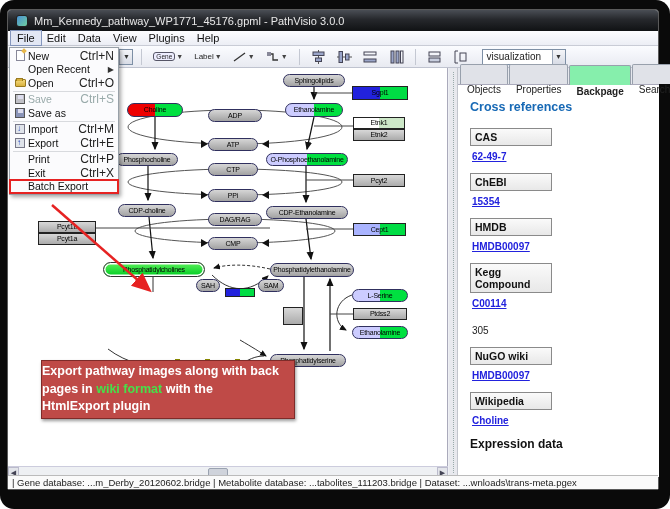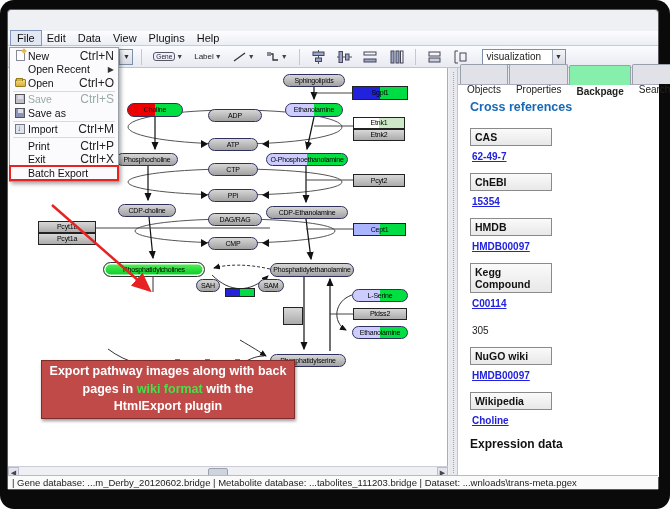--- a/index.html
+++ b/index.html
@@ -72,31 +72,35 @@
   
   .node{position:absolute;font-size:7px;color:#000;text-align:center;white-space:nowrap;overflow:hidden;letter-spacing:-0.2px;z-index:5;}
   .node.met{background:linear-gradient(#d6d6d6,#a2a2a2);border:1px solid #30305e;border-radius:8px;}
   .node.met2{border:1px solid #30305e;border-radius:8px;}
   .node.pc{background:linear-gradient(#5af05a,#00cc22);border:1px solid #333;border-radius:8px;box-shadow:inset 0 0 0 1.5px #fff;}
   .node.gene{background:linear-gradient(#d8d8d8,#ababab);border:1px solid #222;}
   .node.gene2{border:1px solid #222;}
   .node.sel{border:1px solid #222;z-index:6;}
   .handle{position:absolute;width:5px;height:5px;background:#ffe800;border:1px solid #8a8a00;z-index:7;}
   
-  #callout{position:absolute;left:33px;top:292px;width:254px;height:59px;background:#bf4a47;border:1px solid #7e2b29;box-shadow:1px 2px 3px rgba(0,0,0,.4);z-index:30;display:flex;flex-direction:column;justify-content:center;text-align:center;color:#fff;font-weight:bold;font-size:12.5px;line-height:1.42;}
+  #callout{position:absolute;left:33px;top:292px;width:254px;height:59px;background:#bf4a47;border:1px solid #7e2b29;box-shadow:1px 2px 3px rgba(0,0,0,.4);z-index:30;display:flex;flex-direction:column;justify-content:center;color:#fff;font-weight:bold;font-size:12.5px;line-height:1.42;}
   #callout .hl{color:#46e04a;}
   
   #overlay{position:absolute;left:0;top:0;width:670px;height:509px;pointer-events:none;z-index:50;}
 </style>
 </head>
 <body>
 
 <div id="stage">
   <div id="win">
 
+    <div id="titlebar">
+      <span class="appicon"></span>
+      <span class="ttl">Mm_Kennedy_pathway_WP1771_45176.gpml - PathVisio 3.0.0</span>
+    </div>
 
     <div id="menubar">
         <span class="mb focus">File</span>
         <span class="mb">Edit</span>
         <span class="mb">Data</span>
         <span class="mb">View</span>
         <span class="mb">Plugins</span>
         <span class="mb">Help</span>
       </div>
 
@@ -335,20 +339,27 @@
           <span class="ml">Save as</span>
         </div>
         <div class="msep"></div>
         <div class="mi">
           <span class="mic">
             <span class="ic ic-port ic-import"></span>
           </span>
           <span class="ml">Import</span>
           <span class="msc">Ctrl+M</span>
         </div>
+        <div class="mi">
+          <span class="mic">
+            <span class="ic ic-port ic-export"></span>
+          </span>
+          <span class="ml">Export</span>
+          <span class="msc">Ctrl+E</span>
+        </div>
         <div class="msep"></div>
         <div class="mi">
           <span class="mic"></span>
           <span class="ml">Print</span>
           <span class="msc">Ctrl+P</span>
         </div>
         <div class="mi">
           <span class="mic"></span>
           <span class="ml">Exit</span>
           <span class="msc">Ctrl+X</span>

